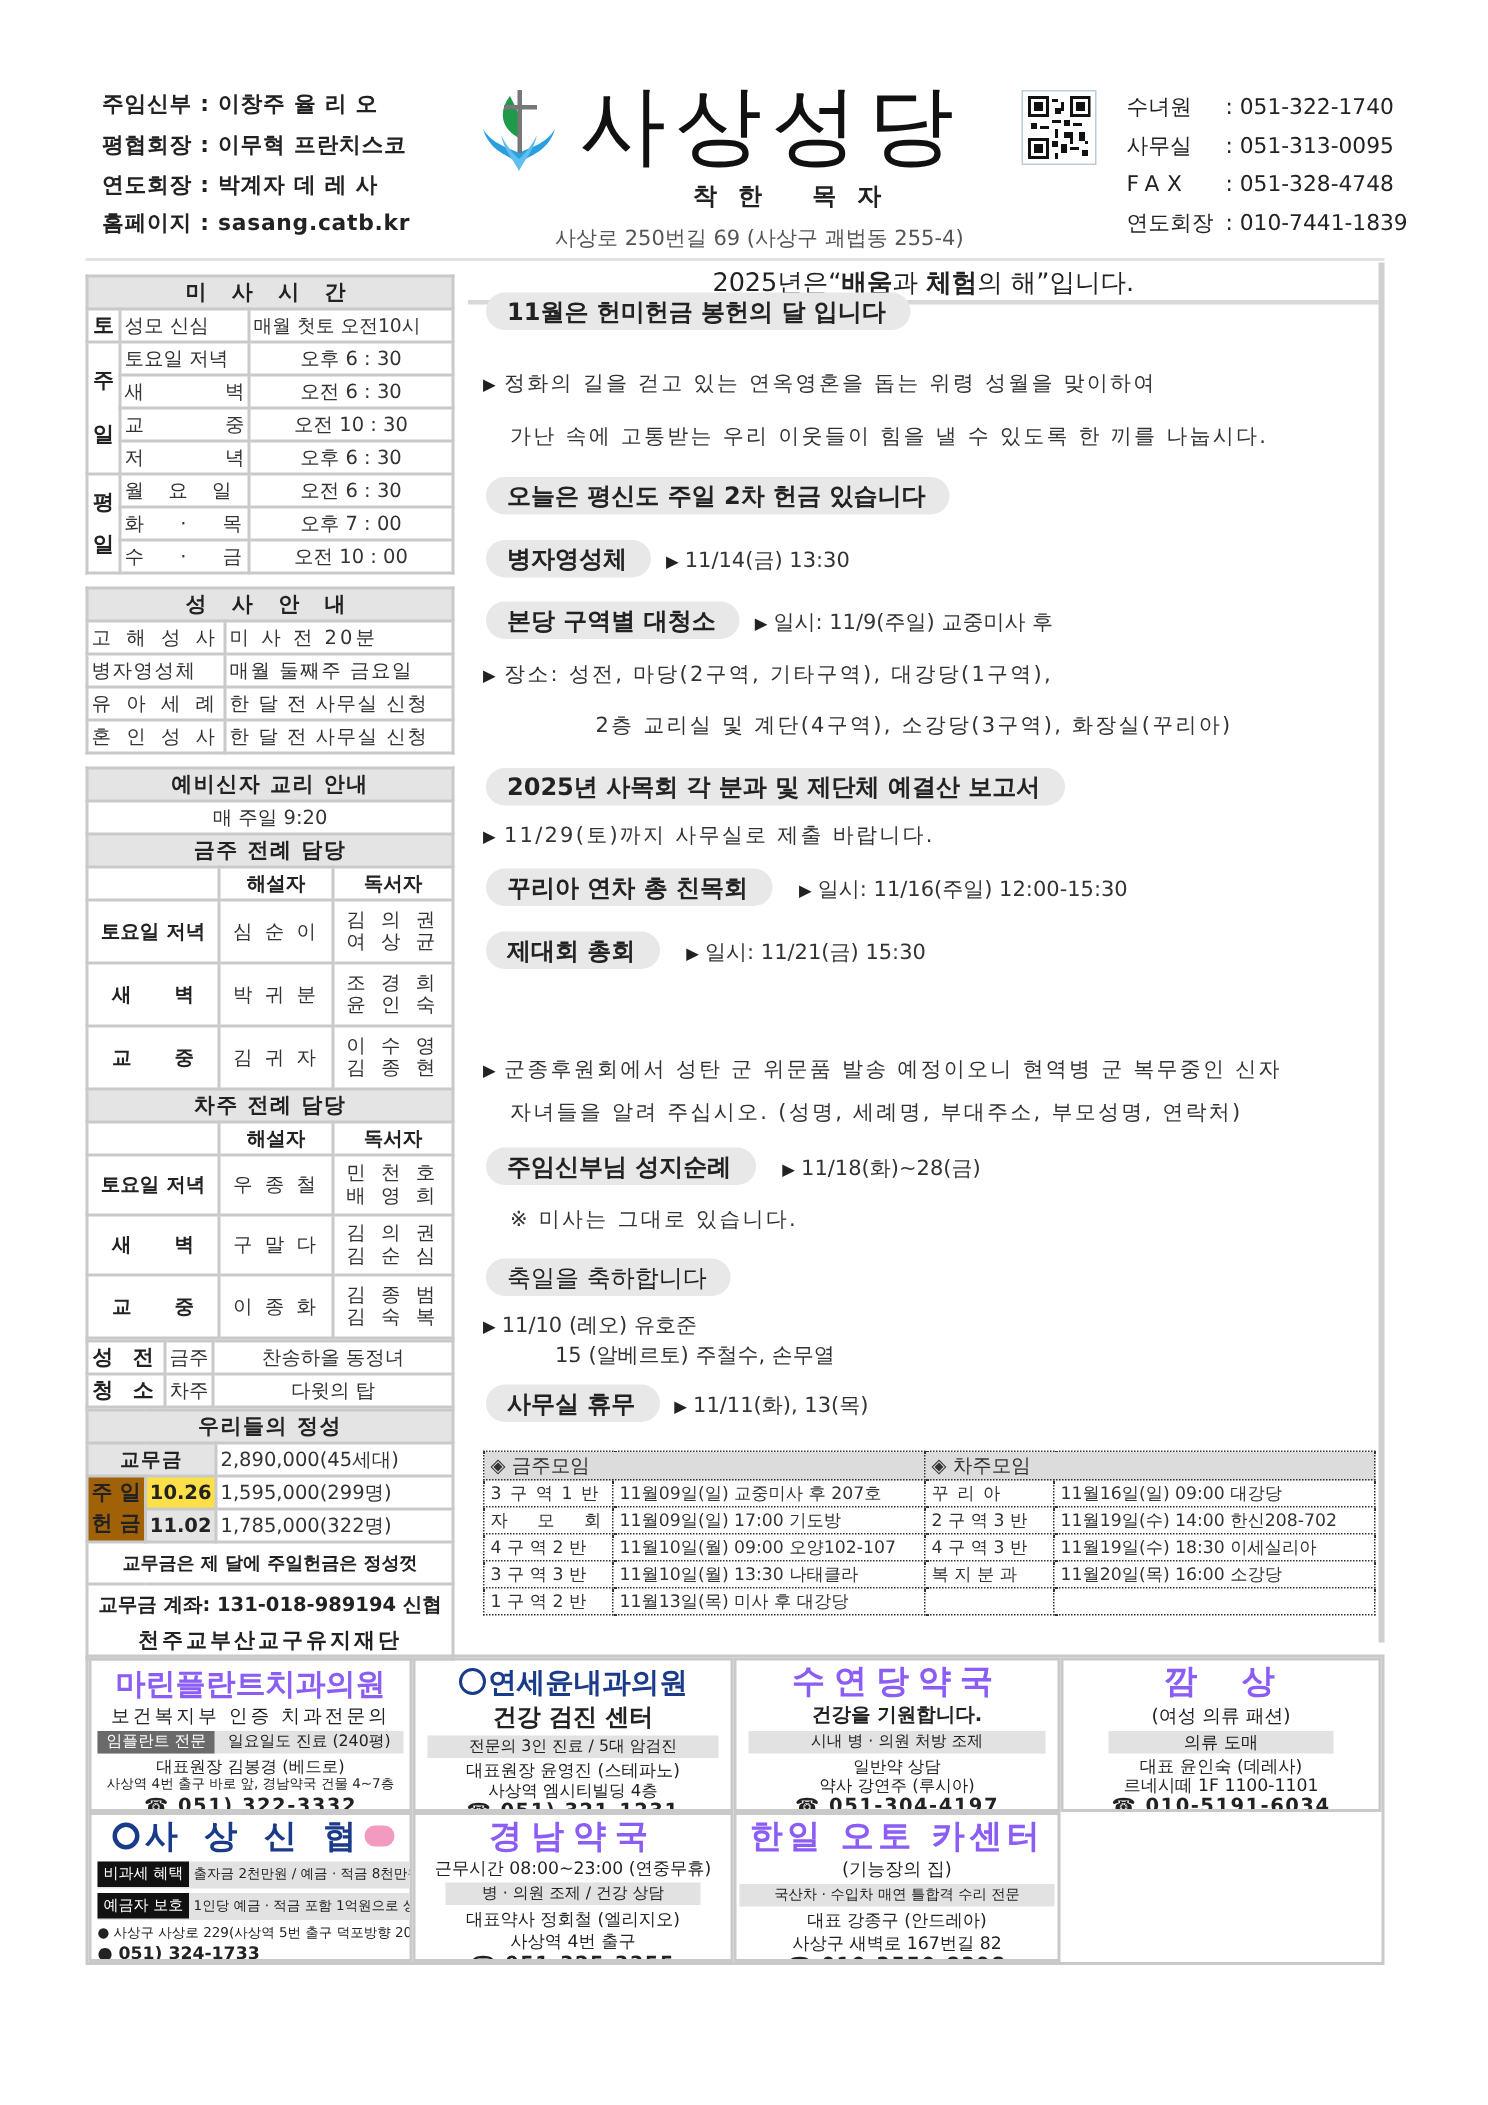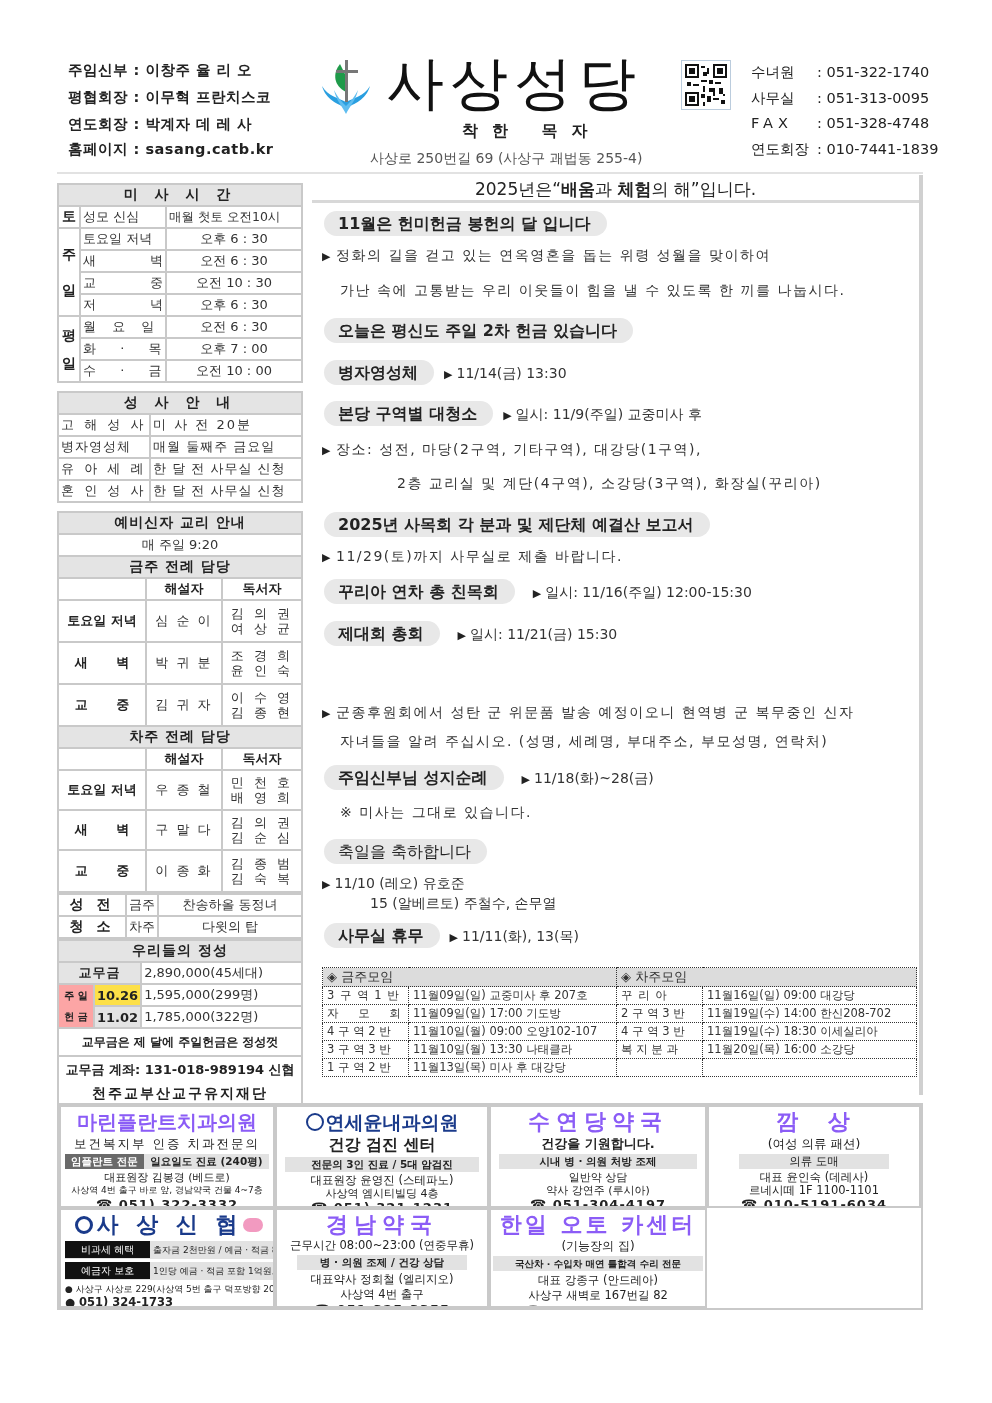--- a/index.html
+++ b/index.html
@@ -46,25 +46,25 @@
   
   .meet { left: 322px; top: 967px; width: 595px; }
   .meet td { border: 1px dotted #333; font-size: 11.5px; height: 18px; padding: 0 4px; color: #333; }
   .meet .mh { background: #dcdcdc; font-size: 13px; height: 17px; }
 
   
   .ads { left: 57px; top: 1103px; width: 866px; height: 207px; border: 2px solid #c9c9c9; display: grid; grid-template-columns: 216px 214px 218px 214px; grid-template-rows: 103px 100px; }
   .ad { border: 2px solid #c9c9c9; text-align: center; overflow: hidden; padding-top: 2px; color: #222; }
   .ad .nm { font-size: 22px; font-weight: bold; letter-spacing: 2px; line-height: 26px; color: #8b5cf6; }
   .ad .sub { font-size: 12.5px; font-weight: bold; line-height: 17px; }
-  .ad .band { background: #e2e2e2; font-size: 10.5px; font-weight: bold; margin: 2px 8px; line-height: 15px; }
+  .ad .band { background: #e2e2e2; font-size: 10.5px; font-weight: normal; margin: 2px 8px; line-height: 15px; }
   .ad .ln { font-size: 11px; line-height: 13px; }
   .ad .ph { font-size: 13px; font-weight: bold; line-height: 16px; letter-spacing: 1px; }
   .darktag { display: inline-block; background: #6a6a6a; color: #fff; padding: 0 6px; }
-  .blacktag { display: inline-block; background: #111; color: #fff; padding: 0 16px; font-size: 10px; }
+  .blacktag { display: inline-block; background: #111; color: #fff; padding: 0 4px; font-size: 10px; }
 </style>
 </head>
 <body>
 
 <div class="abs hdr-left">
   <div class="row"><span>주임신부</span> : <span>이창주 율 리 오</span></div>
   <div class="row"><span>평협회장</span> : <span>이무혁 프란치스코</span></div>
   <div class="row"><span>연도회장</span> : <span>박계자 데 레 사</span></div>
   <div class="row last"><span>홈페이지</span> : <span>sasang.catb.kr</span></div>
 </div>
@@ -262,42 +262,42 @@
       <td class="bold center" style="word-spacing:24px">교 중</td>
       <td class="center" style="letter-spacing:2px">이 종 화</td>
       <td class="center stack" style="letter-spacing:3px"><span>김 종 범</span><br><span>김 숙 복</span></td>
     </tr>
   </tbody>
     </table>
 
   <table>
     <tbody>
         <tr>
-      <td class="bold center" style="width:68px;letter-spacing:4px;font-size:14px">성 전</td>
+      <td class="bold center" style="width:52px;letter-spacing:4px;font-size:14px">성 전</td>
       <td class="center" style="width:22px">금주</td>
       <td class="center">찬송하올 동정녀</td>
     </tr>
     <tr>
       <td class="bold center" style="letter-spacing:4px;font-size:14px">청 소</td>
       <td class="center">차주</td>
       <td class="center">다윗의 탑</td>
     </tr>
   </tbody>
     </table>
   <table>
     <tbody>
         <tr>
           <td colspan="3" class="sect-hdr" style="letter-spacing:1px">우리들의 정성</td>
         </tr>
     <tr>
       <td colspan="2" class="bold center" style="background:#e4e4e4;letter-spacing:1px">교무금</td>
       <td>2,890,000(45세대)</td>
     </tr>
     <tr>
-      <td rowspan="2" class="bold center" style="width:36px;font-size:10px;line-height:21px;background:#fca5a5"><span>주 일</span><br><span>헌 금</span></td>
+      <td rowspan="2" class="bold center" style="width:36px;font-size:14px;line-height:21px;background:#a16207"><span>주 일</span><br><span>헌 금</span></td>
       <td class="bold center" style="width:44px;background:#fde047">10.26</td>
       <td>1,595,000(299명)</td>
     </tr>
     <tr>
       <td class="bold center" style="background:#e4e4e4">11.02</td>
       <td>1,785,000(322명)</td>
     </tr>
     <tr>
           <td colspan="3" class="bold center" style="height:28px;font-size:12px">교무금은 제 달에 주일헌금은 정성껏</td>
         </tr>
@@ -307,21 +307,21 @@
     <tr>
           <td colspan="3" class="bold center" style="height:24px;letter-spacing:2px;font-size:14px;border-top:none">천주교부산교구유지재단</td>
         </tr>
   </tbody>
     </table>
 </div>
 
 <div class="abs rcol">
   <div class="theme"><span>2025년은“</span><b>배움</b><span>과 </span><b>체험</b><span>의 해”입니다.</span></div>
 
-  <div class="notice" style="top:36px"><span class="pill">11월은 헌미헌금 봉헌의 달 입니다</span></div>
+  <div class="notice" style="top:20px"><span class="pill">11월은 헌미헌금 봉헌의 달 입니다</span></div>
   <div class="note-line" style="top:72px;left:10px"><span class="tri">▶</span><span>정화의 길을 걷고 있는 연옥영혼을 돕는 위령 성월을 맞이하여</span></div>
   <div class="note-line" style="top:107px;left:28px">가난 속에 고통받는 우리 이웃들이 힘을 낼 수 있도록 한 끼를 나눕시다.</div>
 
   <div class="notice" style="top:143px"><span class="pill">오늘은 평신도 주일 2차 헌금 있습니다</span></div>
 
   <div class="notice" style="top:185px"><span class="pill">병자영성체</span><span class="inline-note"><span class="tri">▶</span><span>11/14(금) 13:30</span></span></div>
 
   <div class="notice" style="top:226px"><span class="pill">본당 구역별 대청소</span><span class="inline-note"><span class="tri">▶</span><span>일시: 11/9(주일) 교중미사 후</span></span></div>
   <div class="note-line" style="top:266px;left:10px"><span class="tri">▶</span><span>장소: 성전, 마당(2구역, 기타구역), 대강당(1구역),</span></div>
   <div class="note-line" style="top:300px;left:85px">2층 교리실 및 계단(4구역), 소강당(3구역), 화장실(꾸리아)</div>

